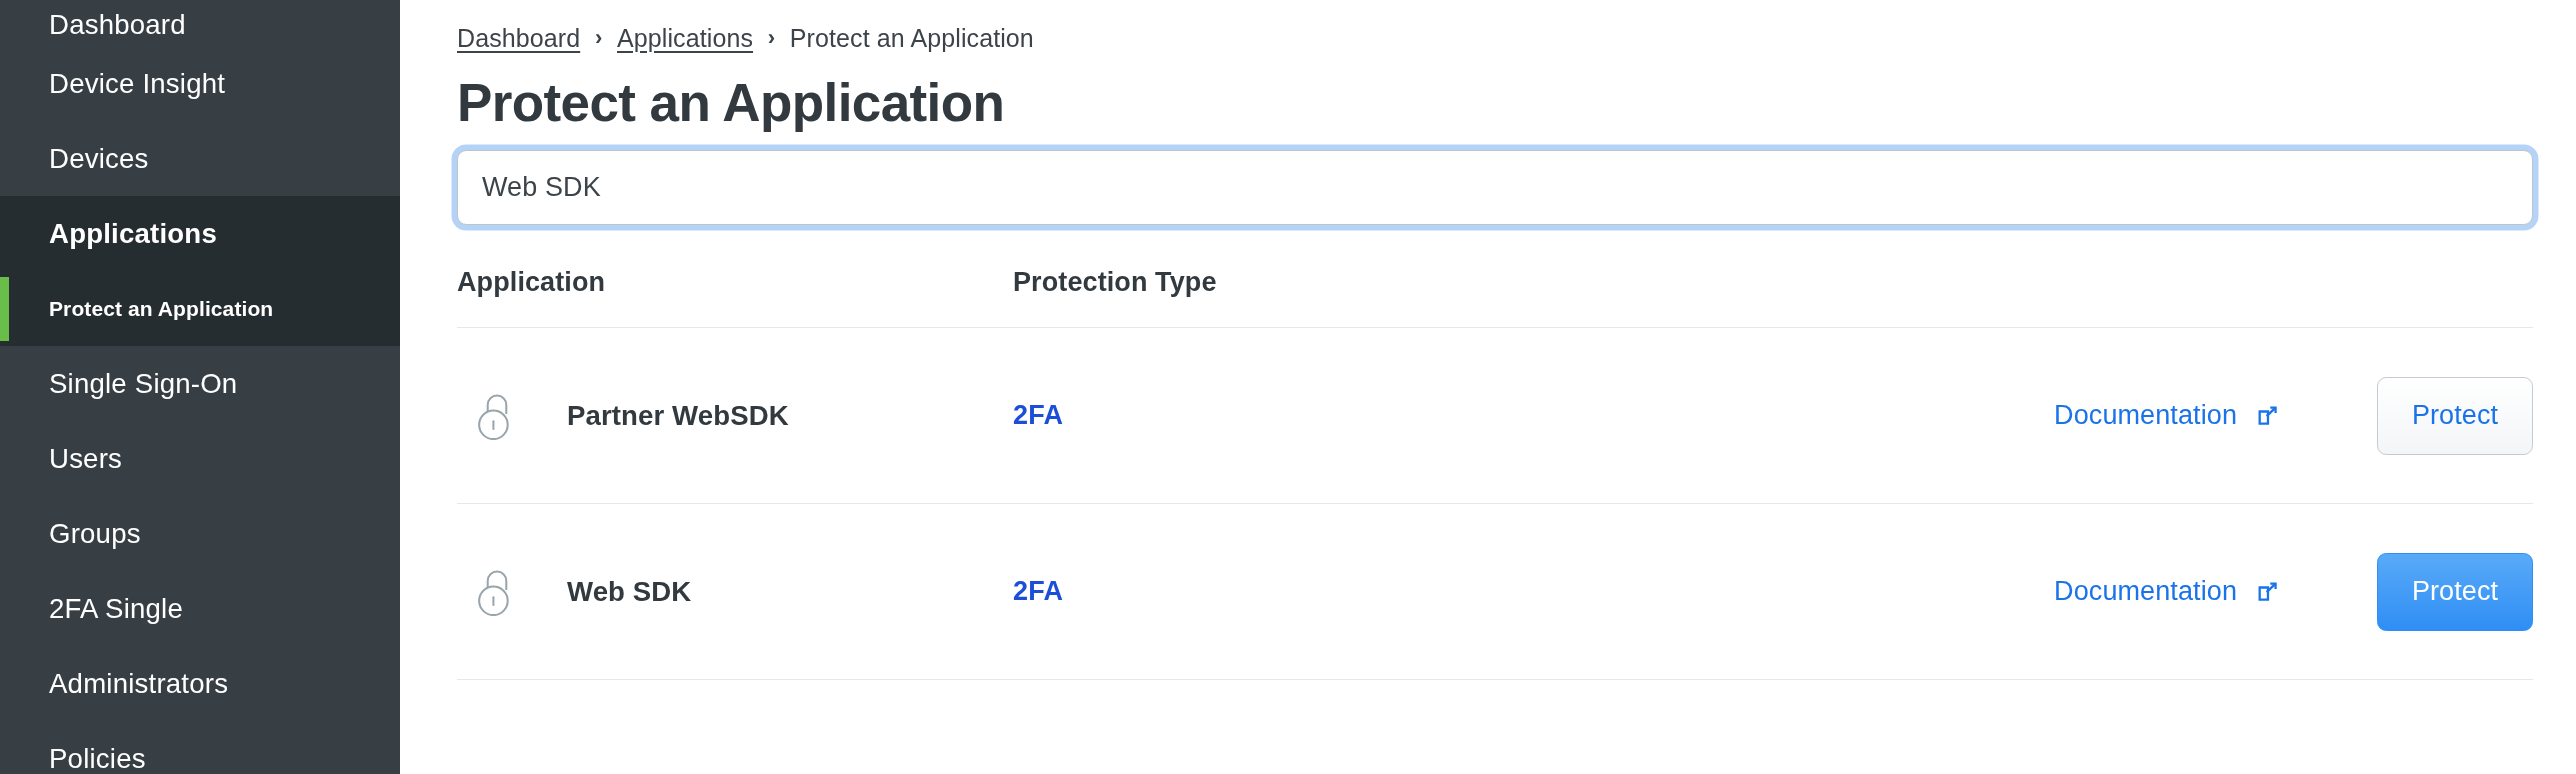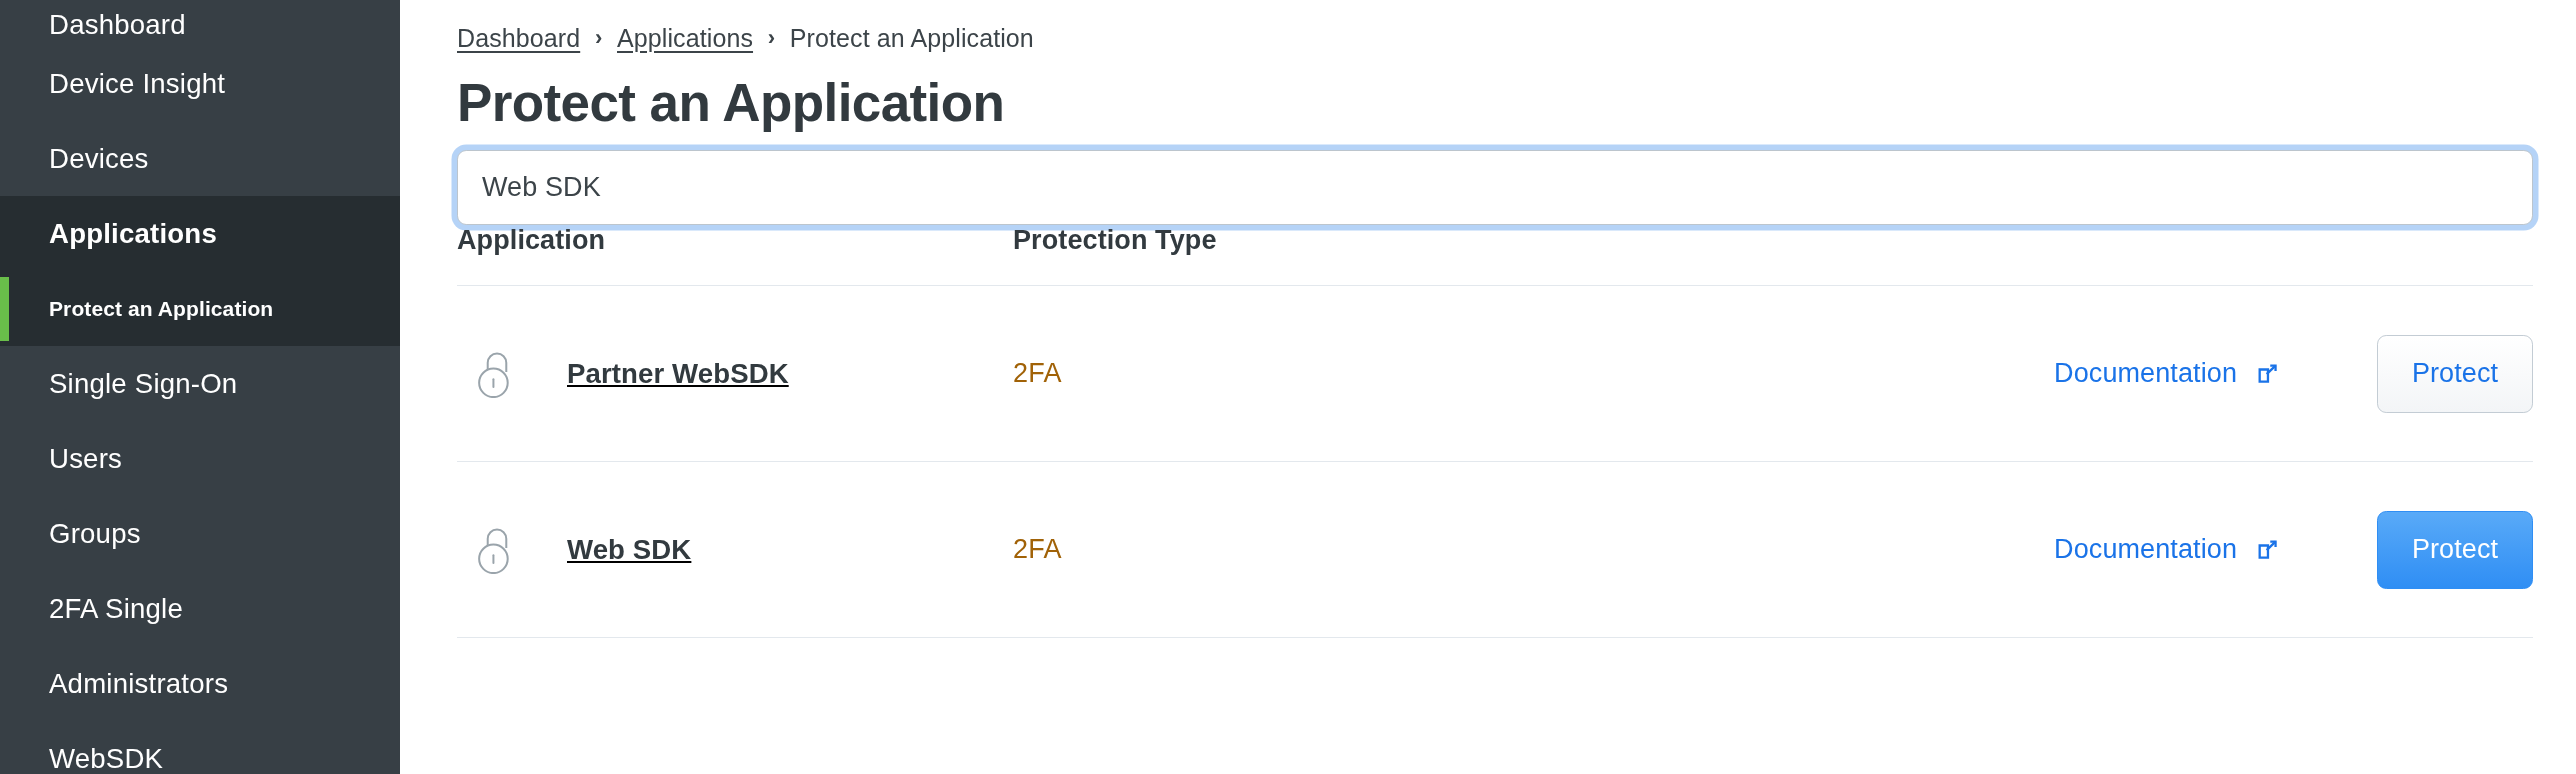--- a/index.html
+++ b/index.html
@@ -160,20 +160,21 @@
     box-sizing: border-box;
     font-family: "Liberation Sans", sans-serif;
     font-size: 27px;
     color: #3c4449;
     letter-spacing: 0.1px;
   }
   .search-input::placeholder { color: #9aa4ad; }
 
   
   .table {
+    margin-top: 42px;
     width: 2076px;
   }
   .thead {
     display: flex;
     align-items: flex-start;
     padding-bottom: 29px;
     border-bottom: 1.8px solid #e3e8ed;
   }
   .th {
     font-size: 27px;
@@ -189,40 +190,39 @@
   .row {
     display: flex;
     align-items: center;
     height: 175px;
     border-bottom: 1.8px solid #e3e8ed;
   }
   .cell-app {
     width: 556px;
     display: flex;
     align-items: center;
-    text-decoration: underline;
   }
   .lock-icon {
     width: 40px;
     min-width: 40px;
     margin-left: 20px;
     margin-right: 50px;
     display: block;
   }
   .app-name {
     font-size: 27.6px;
     font-weight: 700;
     color: #323a3f;
     letter-spacing: 0.1px;
   }
   .cell-type {
     width: 570px;
     font-size: 27px;
-    font-weight: 400;
-    color: #a16207;
+    font-weight: 700;
+    color: #1d4ed8;
     letter-spacing: 0.2px;
   }
   .cell-doc {
     flex: 1;
     display: flex;
     justify-content: flex-end;
     align-items: center;
     padding-right: 79px;
   }
   .doc-link {
@@ -300,21 +300,21 @@
       <li class="nav-item">
         <span>Groups</span>
       </li>
       <li class="nav-item">
         <span>2FA Single</span>
       </li>
       <li class="nav-item">
         <span>Administrators</span>
       </li>
       <li class="nav-item">
-        <span>WebSDK</span>
+        <span>Policies</span>
       </li>
     </ul>
   </nav>
 
   <main class="main">
     <div class="main-inner">
 
       <div class="breadcrumb">
         <span class="crumb-link">Dashboard</span>
         <span class="crumb-sep">›</span>

